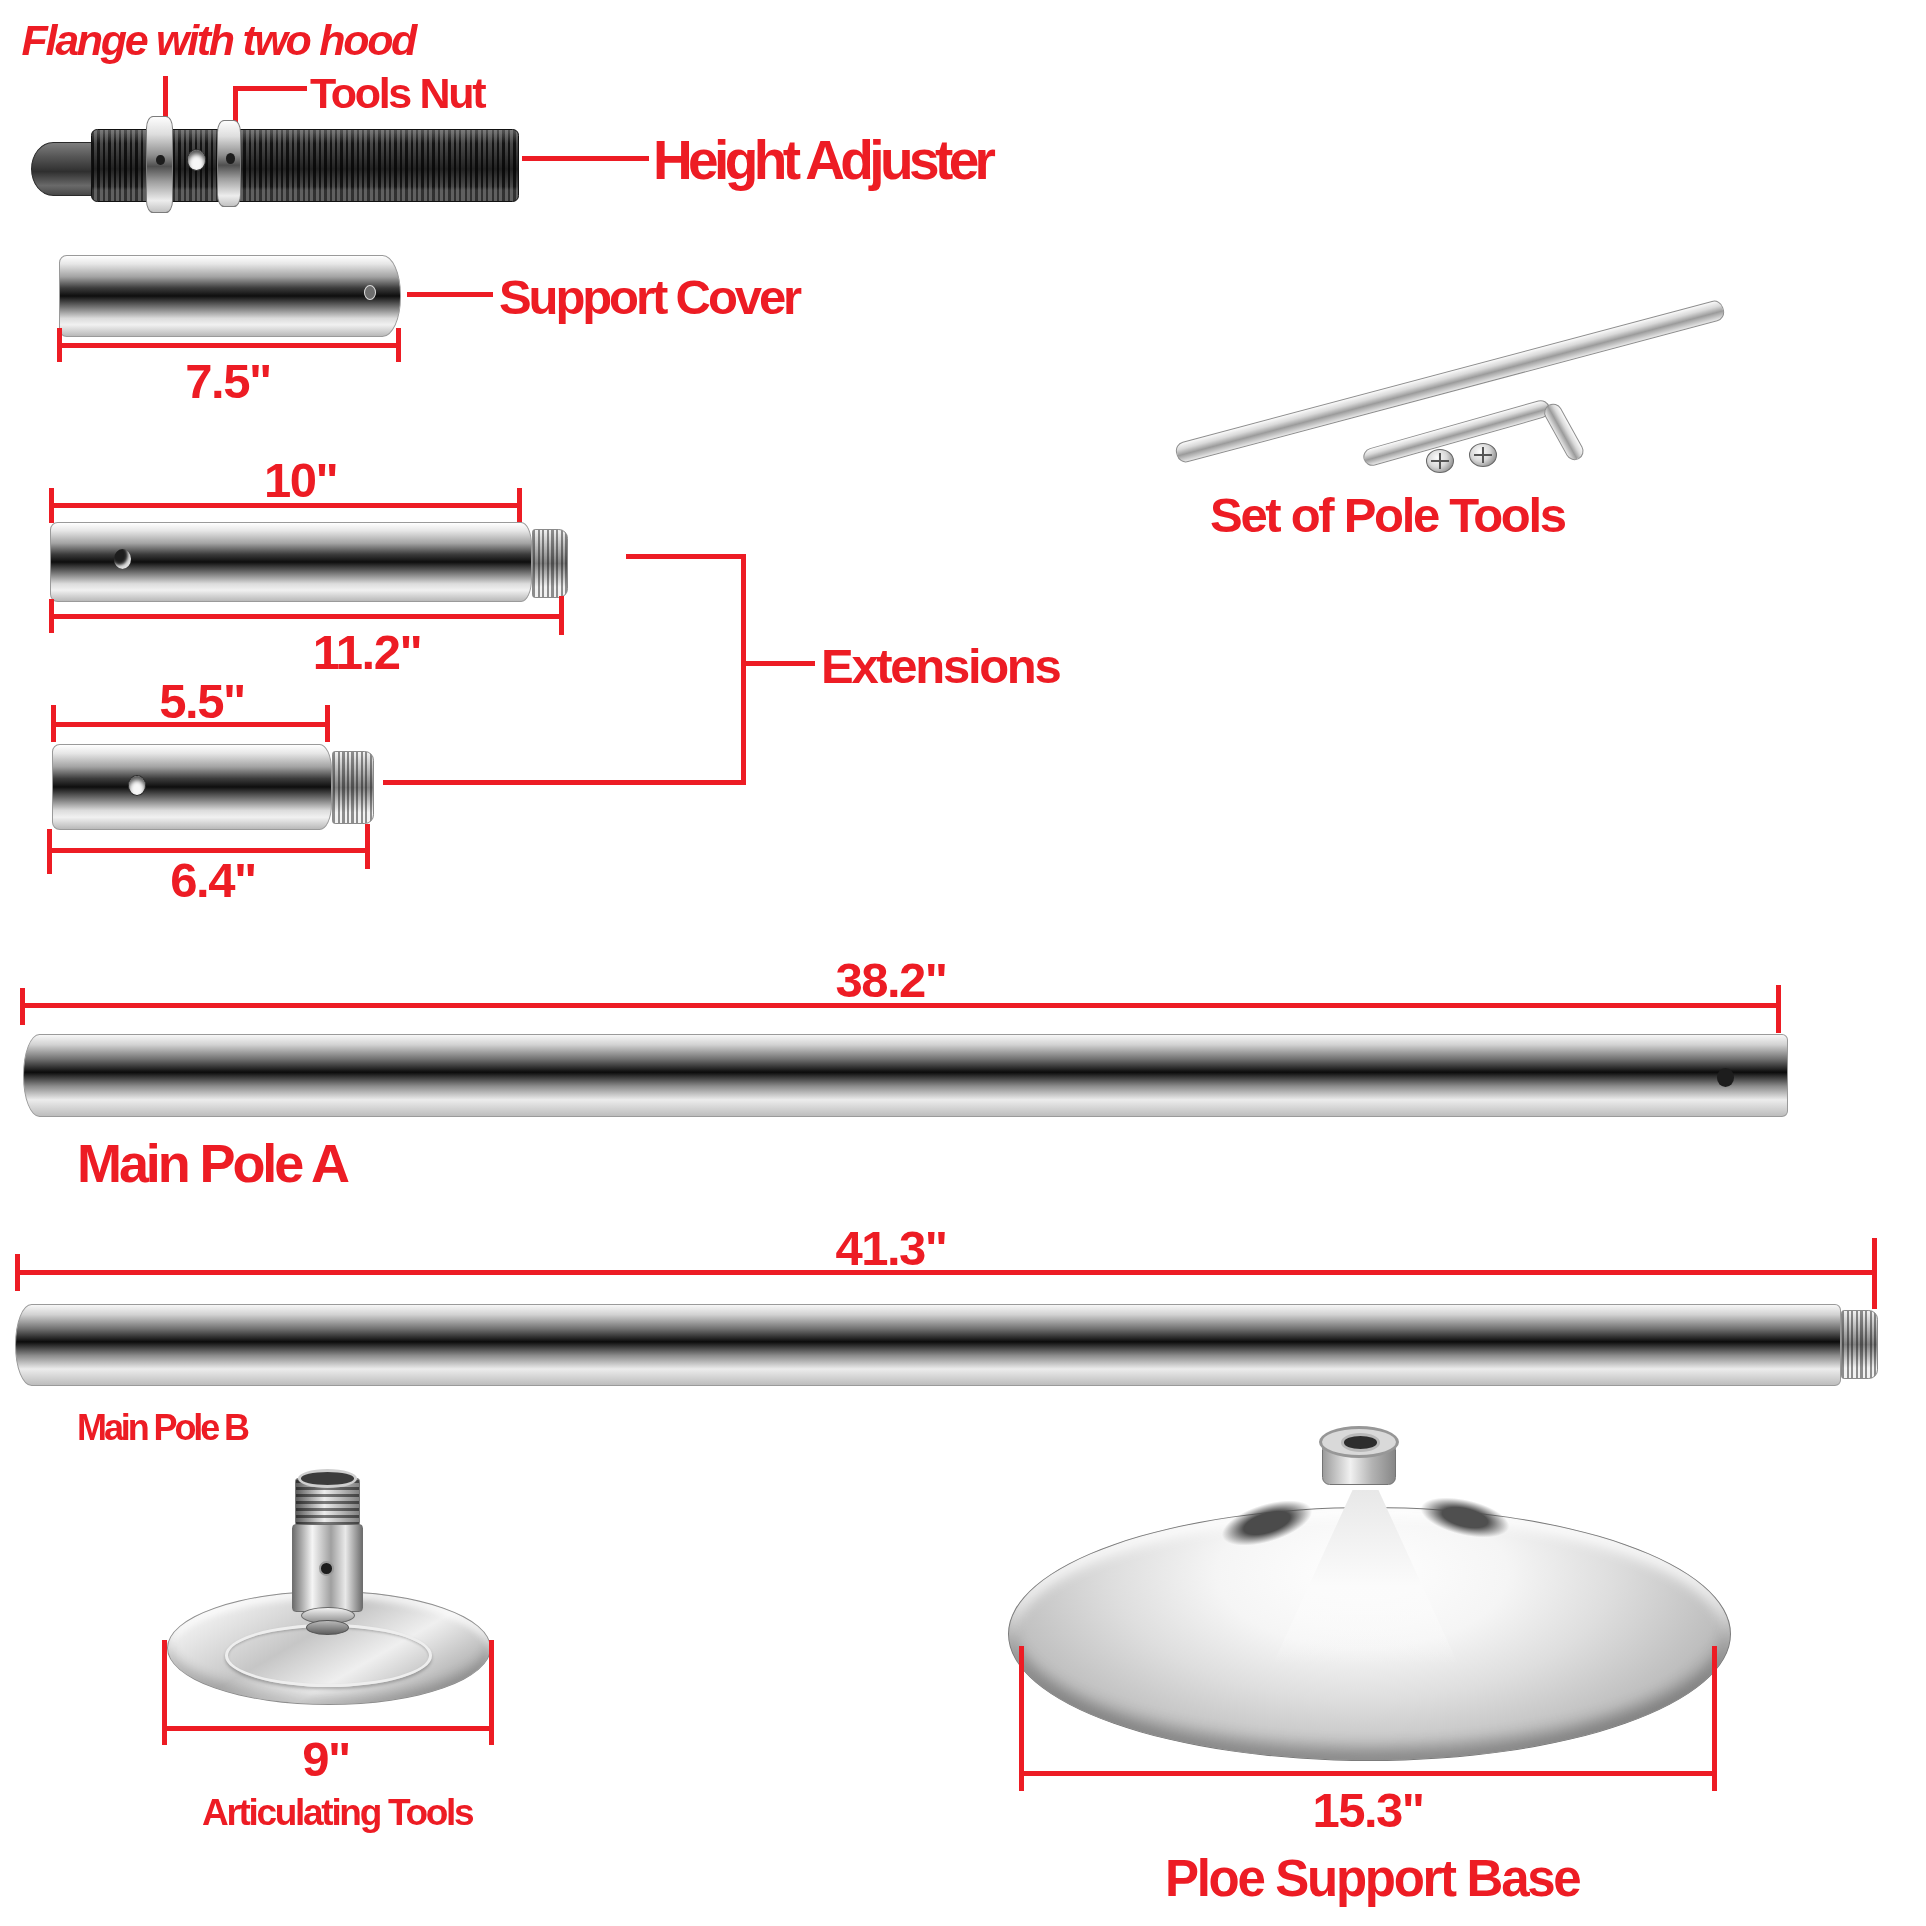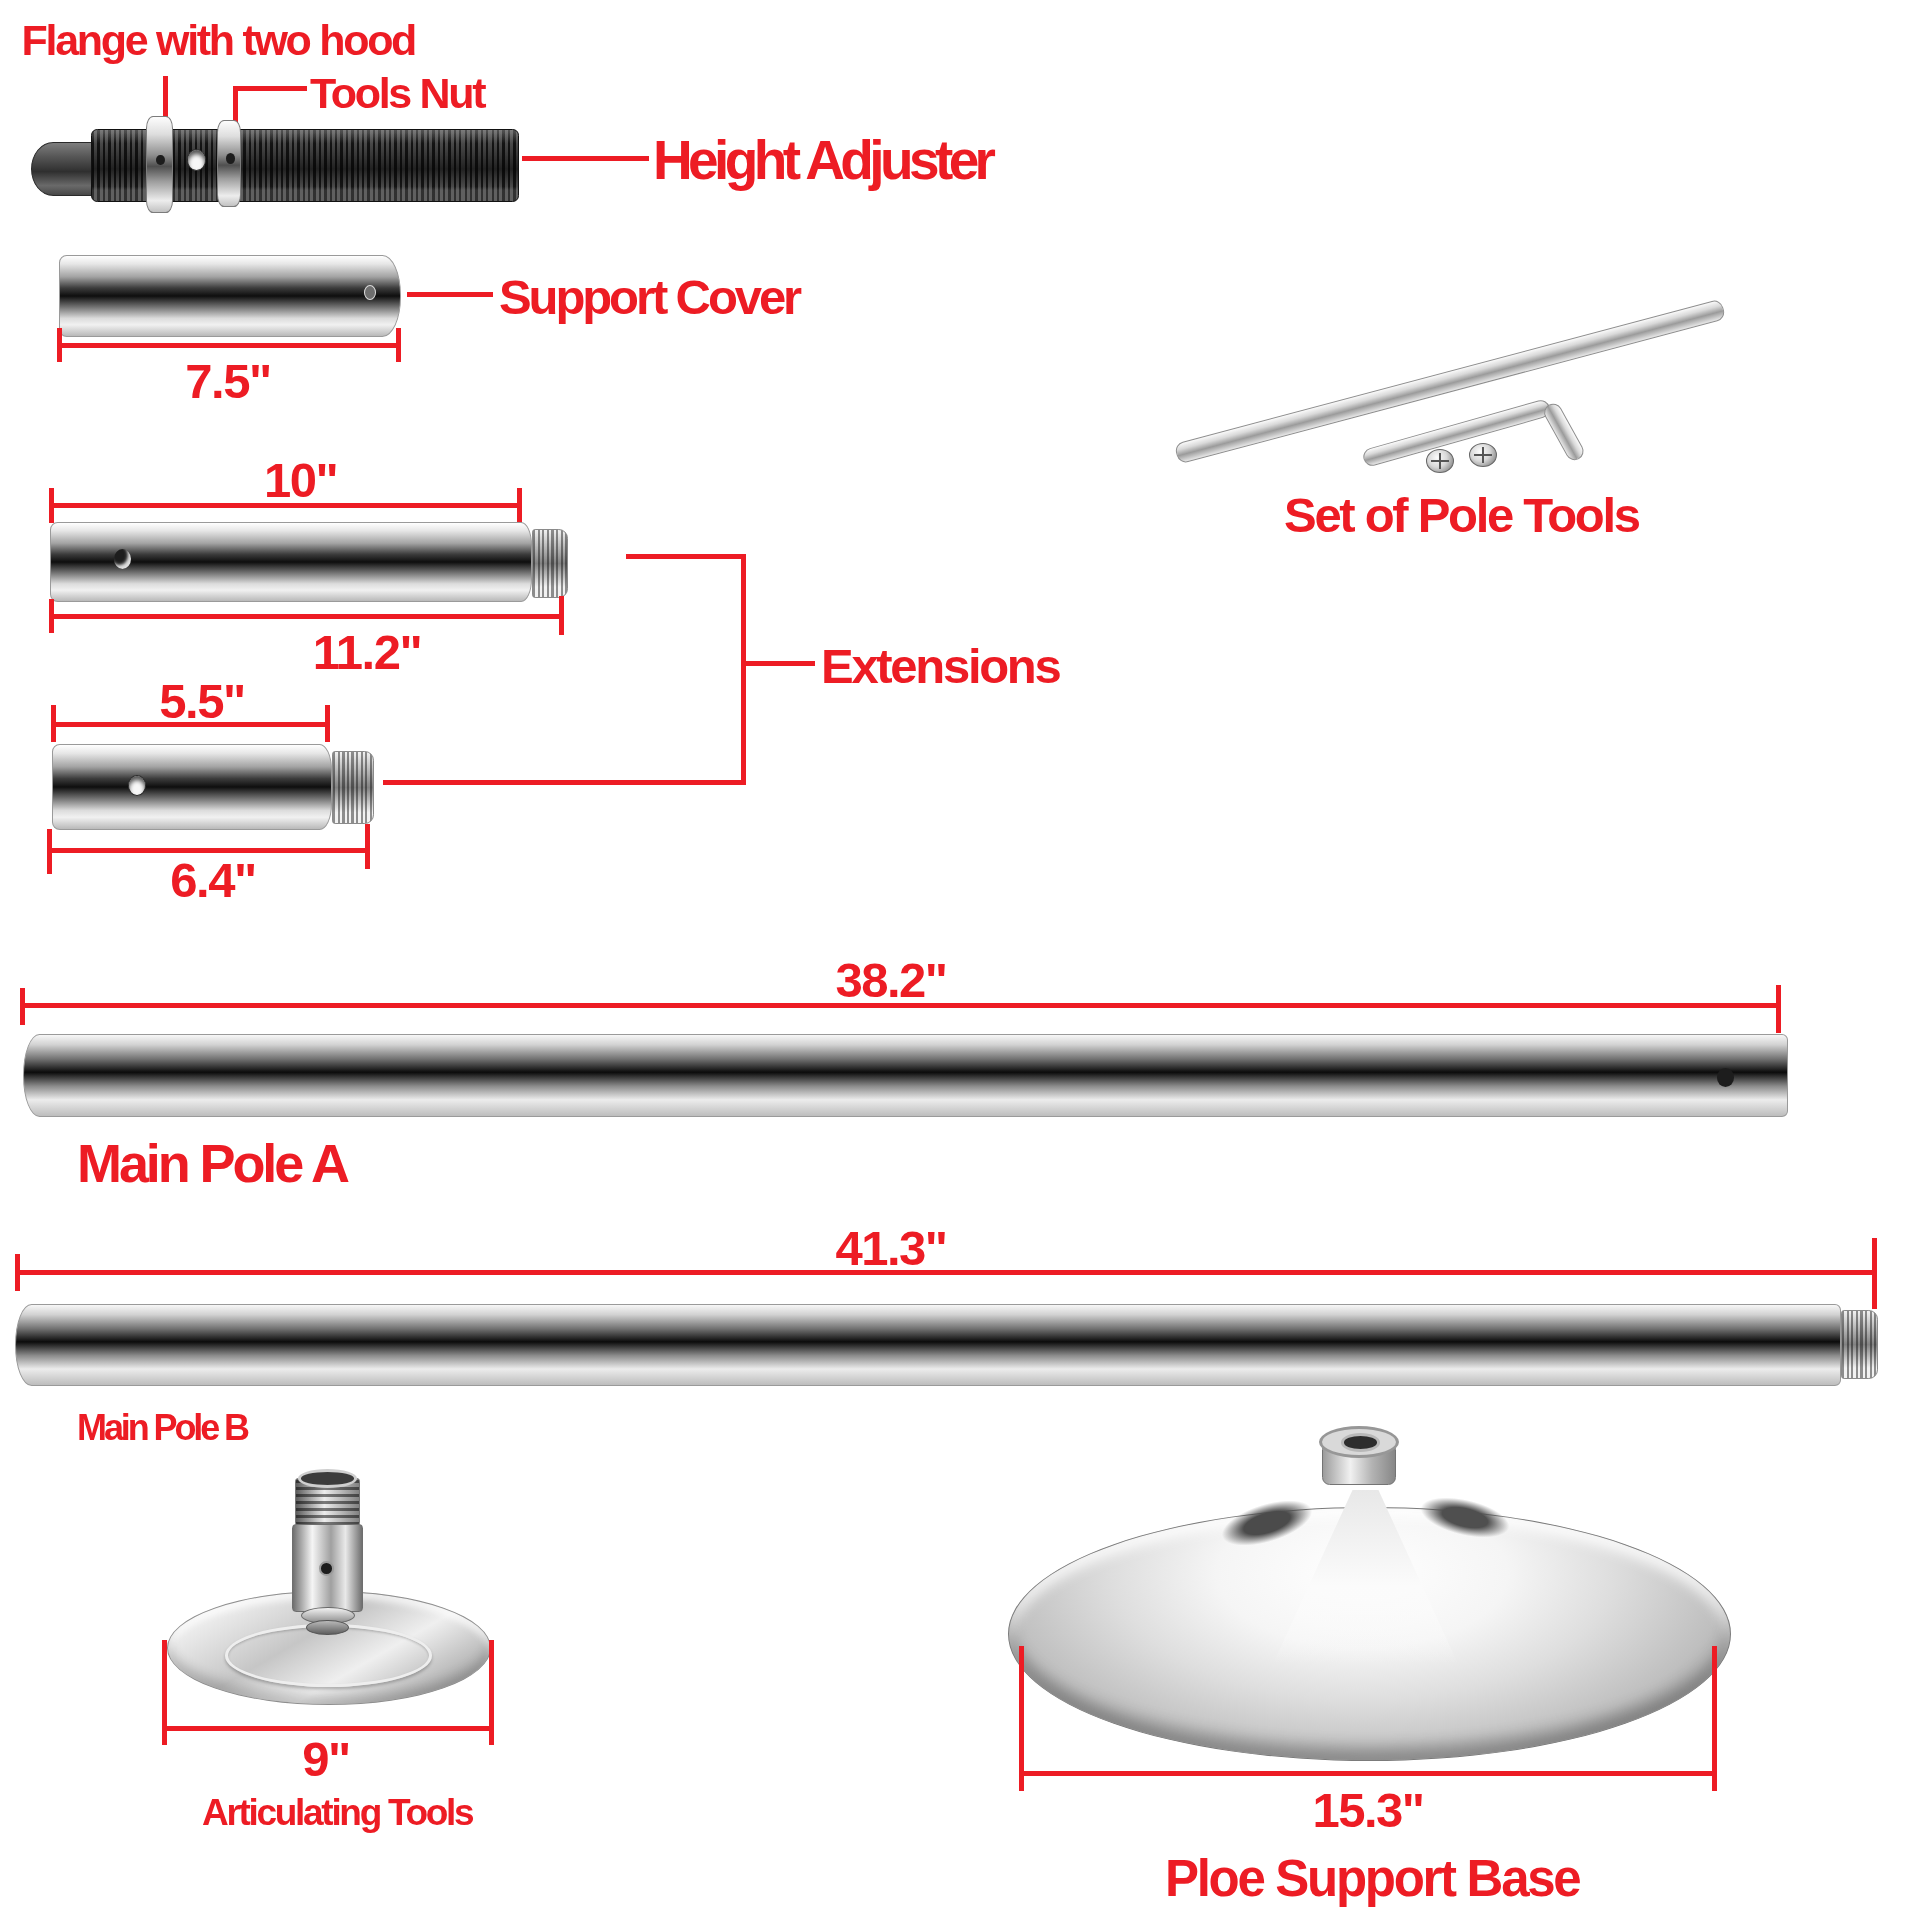--- a/index.html
+++ b/index.html
@@ -35,21 +35,21 @@
     border:0.8px solid #8e8e8e;box-sizing:border-box;}
   .screw{position:absolute;border-radius:50%;
     background:radial-gradient(circle at 40% 35%,#fdfdfd 0%,#d8d8d8 45%,#9a9a9a 75%,#6f6f6f 100%);
     border:0.8px solid #666;box-sizing:border-box;}
   .screw .sh{position:absolute;left:15%;top:45%;width:70%;height:10%;background:#555;}
   .screw .sv{position:absolute;left:45%;top:15%;width:10%;height:70%;background:#555;}
 </style>
 </head>
 <body>
 
-<div class="lbl" style="left:21.6px;top:15.4px;font-size:43px;letter-spacing:-2.3px;line-height:51px;">Flange with two hood</div>
+<div class="lbl" style="left:21.6px;top:15.4px;font-size:43px;letter-spacing:-2.3px;line-height:51px;font-style:italic;">Flange with two hood</div>
 <div class="rline" style="left:163px;top:76px;width:4.6px;height:42px;"></div>
 
 <div class="lbl" style="left:310px;top:68px;font-size:43px;letter-spacing:-2.3px;line-height:51px;">Tools Nut</div>
 <div class="rline" style="left:233px;top:86px;width:74px;height:4.6px;"></div>
 <div class="rline" style="left:233px;top:86px;width:4.6px;height:39px;"></div>
 
 <div class="abs" style="left:31px;top:142px;width:63px;height:54px;border-radius:23px 3.1px 3.1px 23px/28px 3.1px 3.1px 28px;
             background:linear-gradient(180deg,#7e7e7e 0%,#585858 25%,#2f2f2f 55%,#6a6a6a 82%,#474747 100%);
             border:0.8px solid #2a2a2a;box-sizing:border-box;"></div>
 <div class="thread-black" style="left:91px;top:129px;width:428px;height:73px;"></div>
@@ -105,21 +105,21 @@
 <div class="tool" style="left:1360px;top:424px;width:193px;height:17.7px;transform:rotate(-15.8deg);"></div>
 <div class="tool" style="left:1533px;top:423px;width:62px;height:17.7px;transform:rotate(61deg);"></div>
 <div class="screw" style="left:1426px;top:449px;width:28px;height:24px;">
   <div class="sh"></div>
   <div class="sv"></div>
 </div>
 <div class="screw" style="left:1469px;top:443px;width:28px;height:24px;">
   <div class="sh"></div>
   <div class="sv"></div>
 </div>
-<div class="lbl" style="left:1284px;top:485px;font-size:49px;letter-spacing:-2.3px;line-height:60px;">Set of Pole Tools</div>
+<div class="lbl" style="left:1210px;top:485px;font-size:49px;letter-spacing:-2.3px;line-height:60px;">Set of Pole Tools</div>
 
 <div class="dim" style="left:814px;top:952px;width:154px;font-size:49px;letter-spacing:-1.5px;">38.2"</div>
 <div class="rline" style="left:21.6px;top:1003px;width:1759px;height:4.6px;"></div>
 <div class="rline" style="left:20px;top:988px;width:4.6px;height:37px;"></div>
 <div class="rline" style="left:1776px;top:985px;width:4.6px;height:48px;"></div>
 <div class="pole" style="left:23px;top:1034px;width:1765px;height:83px;border-radius:17px 6.2px 6.2px 17px/43px 6.2px 6.2px 43px;"></div>
 <div class="hole" style="left:1717px;top:1068px;width:17px;height:18.5px;"></div>
 <div class="lbl" style="left:77px;top:1131px;font-size:54px;letter-spacing:-3.1px;line-height:65px;">Main Pole A</div>
 
 <div class="dim" style="left:814px;top:1220px;width:154px;font-size:49px;letter-spacing:-1.5px;">41.3"</div>

